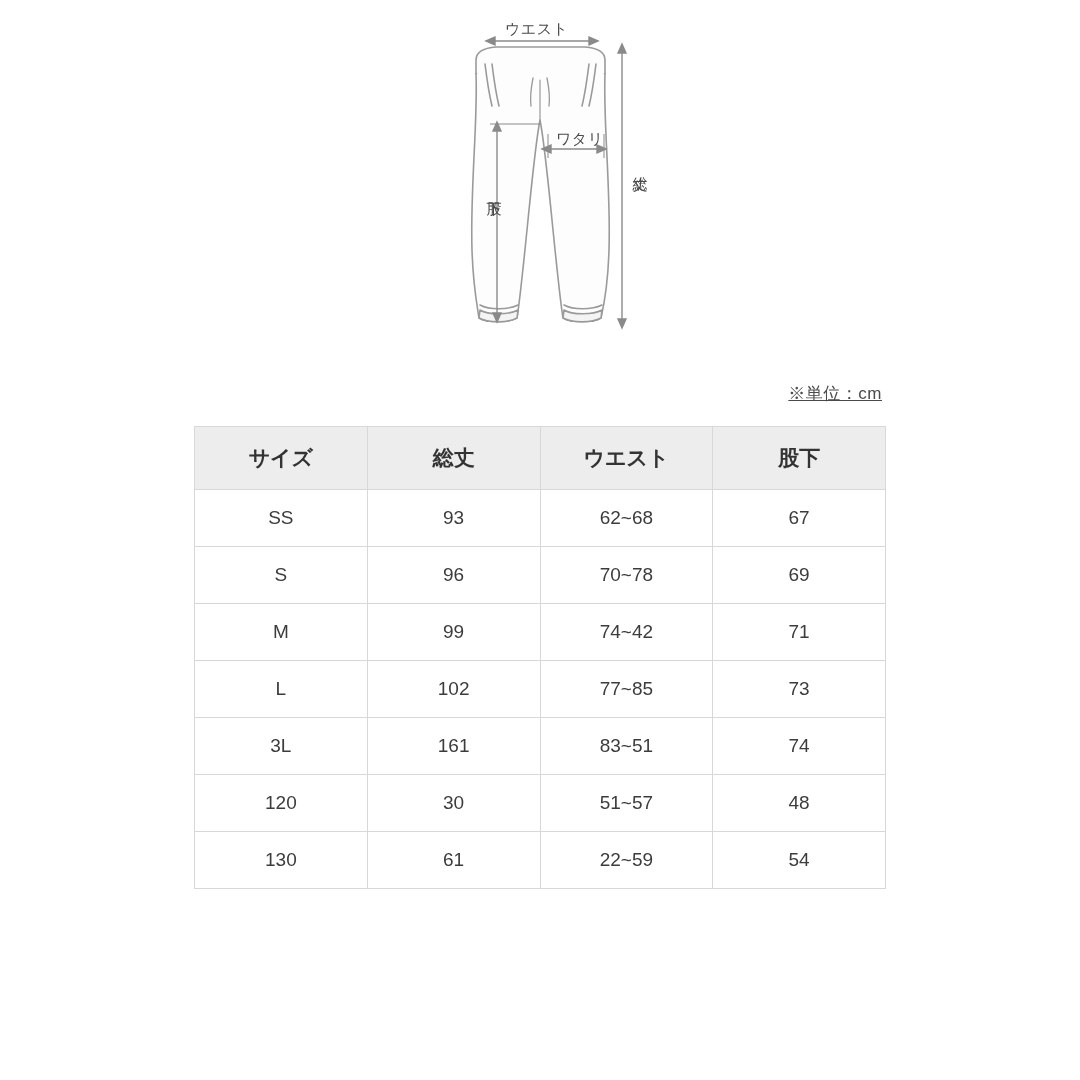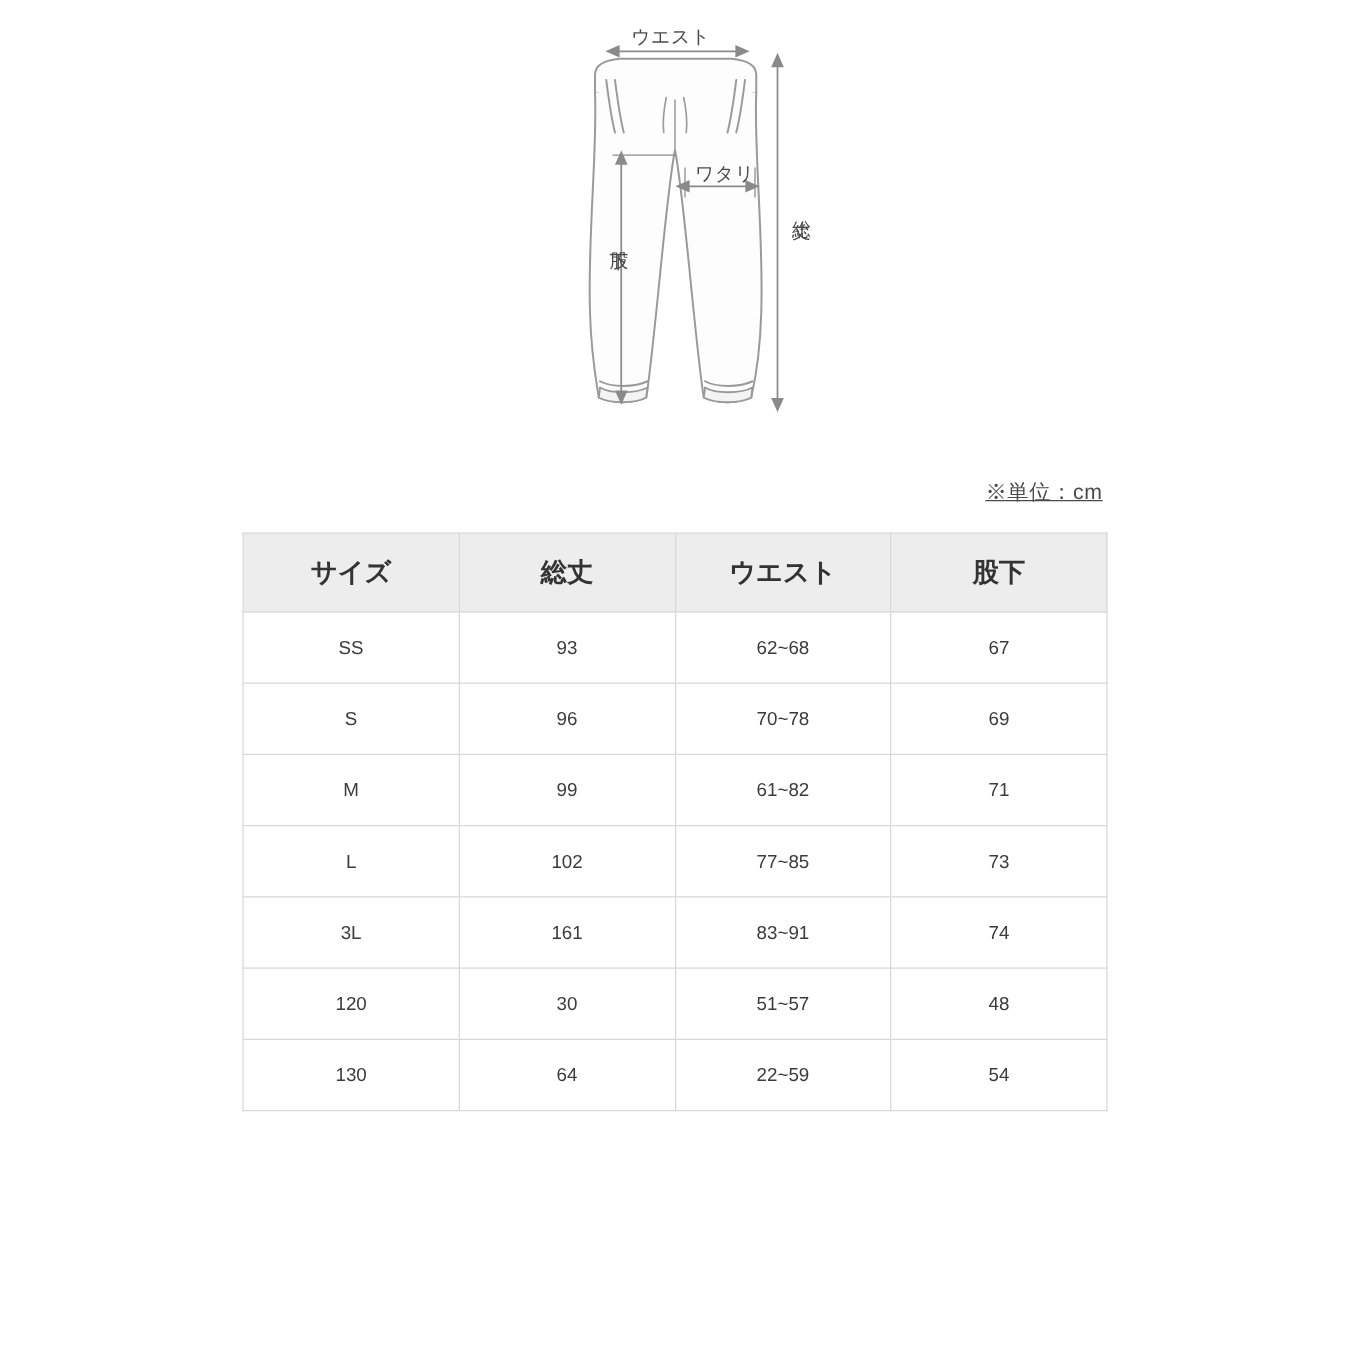--- a/index.html
+++ b/index.html
@@ -66,21 +66,21 @@
   table.size-table {
     border-collapse: collapse;
     width: 692px;
     table-layout: fixed;
     border-radius: 12px;
   }
   table.size-table th,
   table.size-table td {
     border: 1px solid #d8d8d8;
     text-align: center;
-    font-size: 15px;
+    font-size: 19px;
     color: #3c3c3c;
     font-weight: normal;
     height: 56px;
     padding: 0;
   }
   table.size-table th {
     background: #ededed;
     font-weight: bold;
     font-size: 21px;
     height: 62px;
@@ -186,42 +186,42 @@
         </tr>
         <tr>
           <td>S</td>
           <td>96</td>
           <td>70~78</td>
           <td>69</td>
         </tr>
         <tr>
           <td>M</td>
           <td>99</td>
-          <td>61~82</td>
+          <td>74~42</td>
           <td>71</td>
         </tr>
         <tr>
           <td>L</td>
           <td>102</td>
           <td>77~85</td>
           <td>73</td>
         </tr>
         <tr>
           <td>3L</td>
           <td>161</td>
-          <td>83~91</td>
+          <td>83~51</td>
           <td>74</td>
         </tr>
         <tr>
           <td>120</td>
           <td>30</td>
           <td>51~57</td>
           <td>48</td>
         </tr>
         <tr>
           <td>130</td>
-          <td>64</td>
+          <td>61</td>
           <td>22~59</td>
           <td>54</td>
         </tr>
       </tbody>
   </table>
 </div>
 
 </body></html>

